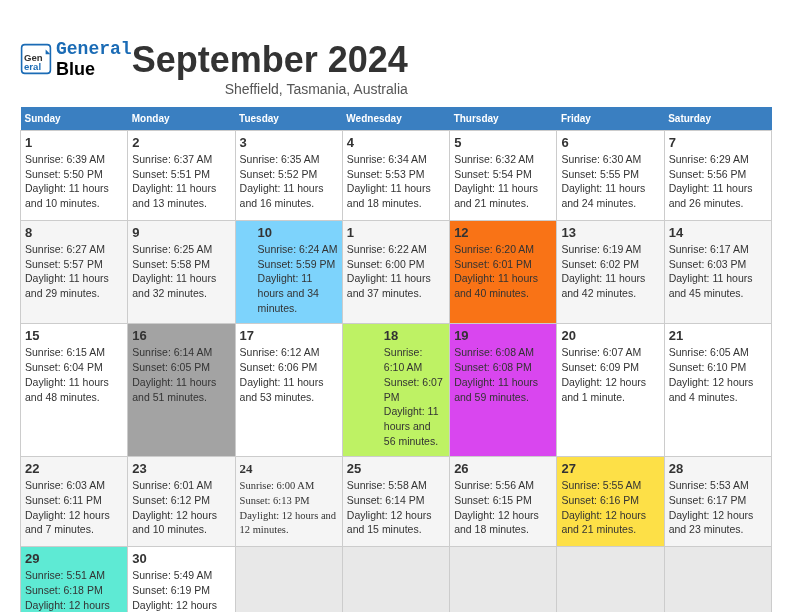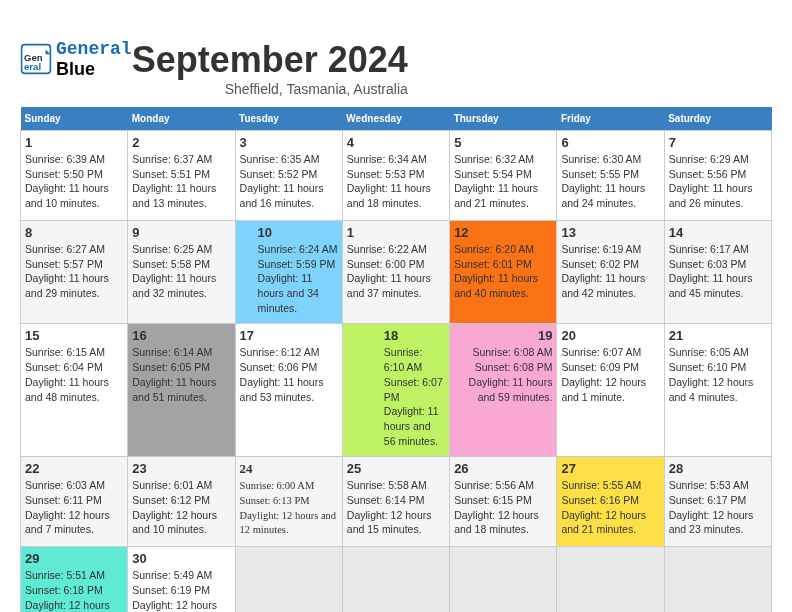--- a/index.html
+++ b/index.html
@@ -198,21 +198,21 @@
           <div class="day-info">Sunrise: 6:14 AM<br>Sunset: 6:05 PM<br>Daylight: 11 hours and 51 minutes.</div>
         </td>
         <td style="background-color: rgb(255, 255, 255);">
           <span class="day-num">17</span>
           <div class="day-info">Sunrise: 6:12 AM<br>Sunset: 6:06 PM<br>Daylight: 11 hours and 53 minutes.</div>
         </td>
         <td style="background-color: #bef264; padding-left: 41px;">
           <span class="day-num">18</span>
           <div class="day-info">Sunrise: 6:10 AM<br>Sunset: 6:07 PM<br>Daylight: 11 hours and 56 minutes.</div>
         </td>
-        <td style="background-color: #f9a8d4; text-align: right;">
+        <td style="background-color: #d946ef;">
           <span class="day-num">19</span>
           <div class="day-info">Sunrise: 6:08 AM<br>Sunset: 6:08 PM<br>Daylight: 11 hours and 59 minutes.</div>
         </td>
         <td style="background-color: rgb(255, 255, 255);">
           <span class="day-num">20</span>
           <div class="day-info">Sunrise: 6:07 AM<br>Sunset: 6:09 PM<br>Daylight: 12 hours and 1 minute.</div>
         </td>
         <td style="background-color: rgb(255, 255, 255);">
           <span class="day-num">21</span>
           <div class="day-info">Sunrise: 6:05 AM<br>Sunset: 6:10 PM<br>Daylight: 12 hours and 4 minutes.</div>

